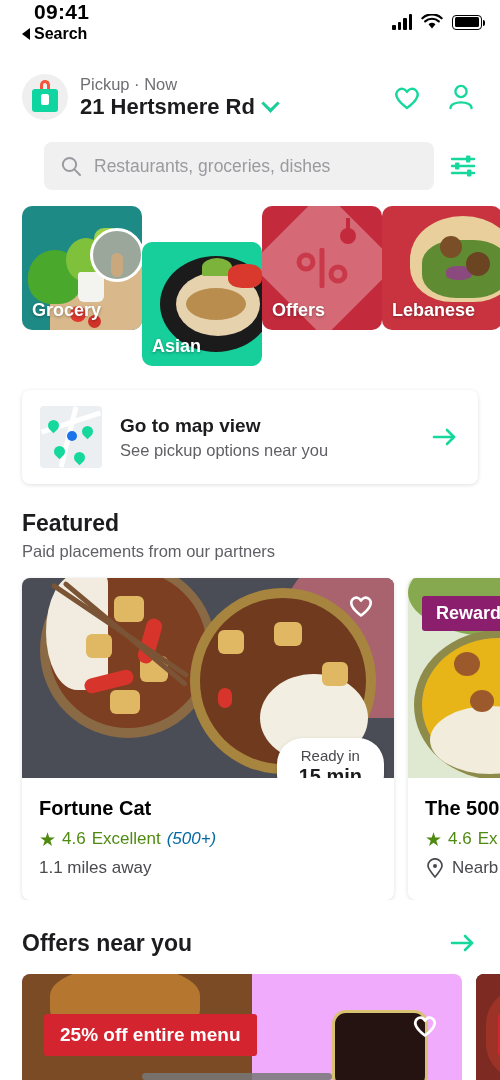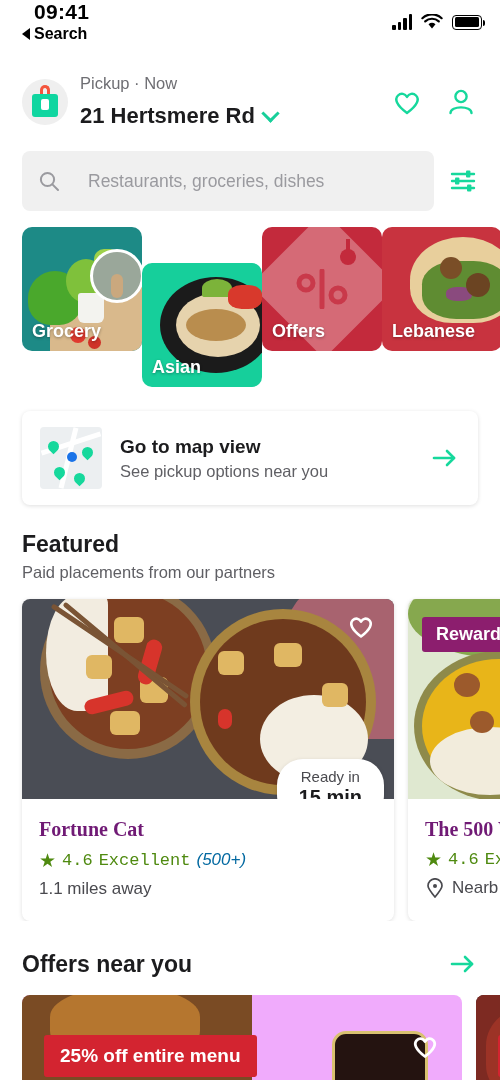--- a/index.html
+++ b/index.html
@@ -68,42 +68,42 @@
     width: 10px; height: 12px;
     border: 3px solid #f4553d; border-bottom: none;
     border-radius: 5px 5px 0 0;
   }
   .bag-avatar .thumb {
     position: absolute; left: 19px; top: 20px;
     width: 8px; height: 11px; background: #fff; border-radius: 2px;
   }
   .addr-block { flex: 1; min-width: 0; }
   .addr-top {
-    font-size: 16.5px; color: #6e6e73; margin-bottom: 10px;
+    font-size: 16.5px; color: #6e6e73; margin-bottom: 0;
   }
   .addr-main {
     display: flex; align-items: center; gap: 9px;
     font-size: 22px; font-weight: bold; color: #1c1c1e;
     white-space: nowrap;
   }
   .chev {
     width: 13px; height: 13px;
     border-right: 3px solid #18cf9a; border-bottom: 3px solid #18cf9a;
     transform: rotate(45deg); margin-top: -6px;
   }
   .hdr-icons { display: flex; gap: 24px; align-items: center; padding-right: 2px; }
   .ico { width: 30px; height: 30px; }
 
   
   .searchrow {
     display: flex; align-items: center; gap: 14px; padding: 14px 22px 16px 22px;
   }
   .searchbox {
-    flex: 1; height: 60px; background: #f0f0f0; border-radius: 8px;
-    display: flex; align-items: center; gap: 28px; padding: 0 16px;
+    flex: 1; height: 48px; background: #f0f0f0; border-radius: 8px;
+    display: flex; align-items: center; gap: 12px; padding: 0 16px; margin-left: 22px;
   }
   .search-ph { font-size: 17.5px; color: #9a9a9f; }
   .filter-ico { width: 30px; height: 30px; flex: 0 0 auto; }
 
   
   .cats {
     display: flex; gap: 0; padding: 0 22px 0 22px; overflow: hidden;
   }
   .cat {
     width: 120px; height: 124px; border-radius: 10px;
@@ -291,24 +291,24 @@
   .heart-fav { position: absolute; right: 18px; top: 12px; z-index: 6; }
   .ready {
     position: absolute; right: 10px; bottom: -22px; z-index: 6;
     background: #fff; border-radius: 26px; padding: 9px 22px 12px 22px;
     text-align: center; box-shadow: 0 1px 4px rgba(0,0,0,.12);
   }
   .ready-top { font-size: 15px; color: #4a4a4f; }
   .ready-big { font-size: 20px; font-weight: bold; color: #1c1c1e; margin-top: 1px; }
 
   .rinfo { padding: 19px 17px 22px 17px; }
-  .rname { font-size: 20px; font-weight: bold; color: #701a75; margin-bottom: 9px; font-family: Liberation Serif, serif; }
+  .rname { font-size: 20px; font-weight: bold; color: #000000; margin-bottom: 9px; }
   .rrate { display: flex; align-items: center; gap: 6px; font-size: 17px; margin-bottom: 9px; }
   .star { color: #4f8a10; font-size: 19px; line-height: 1; }
-  .rate-txt { color: #4f8a10; font-family: Liberation Mono, monospace; }
+  .rate-txt { color: #4f8a10; }
   .rate-cnt { color: #0369a1; font-style: italic; }
   .rdist { font-size: 17px; color: #4a4a4f; }
 
   
   .rphoto2 { height: 200px; position: relative; overflow: hidden; background: #dfe8d0; }
   .p2-sal {
     position: absolute; left: 0; top: -30px; width: 200px; height: 90px;
     background: #86a84e; border-radius: 50%;
   }
   .p2-plate {

